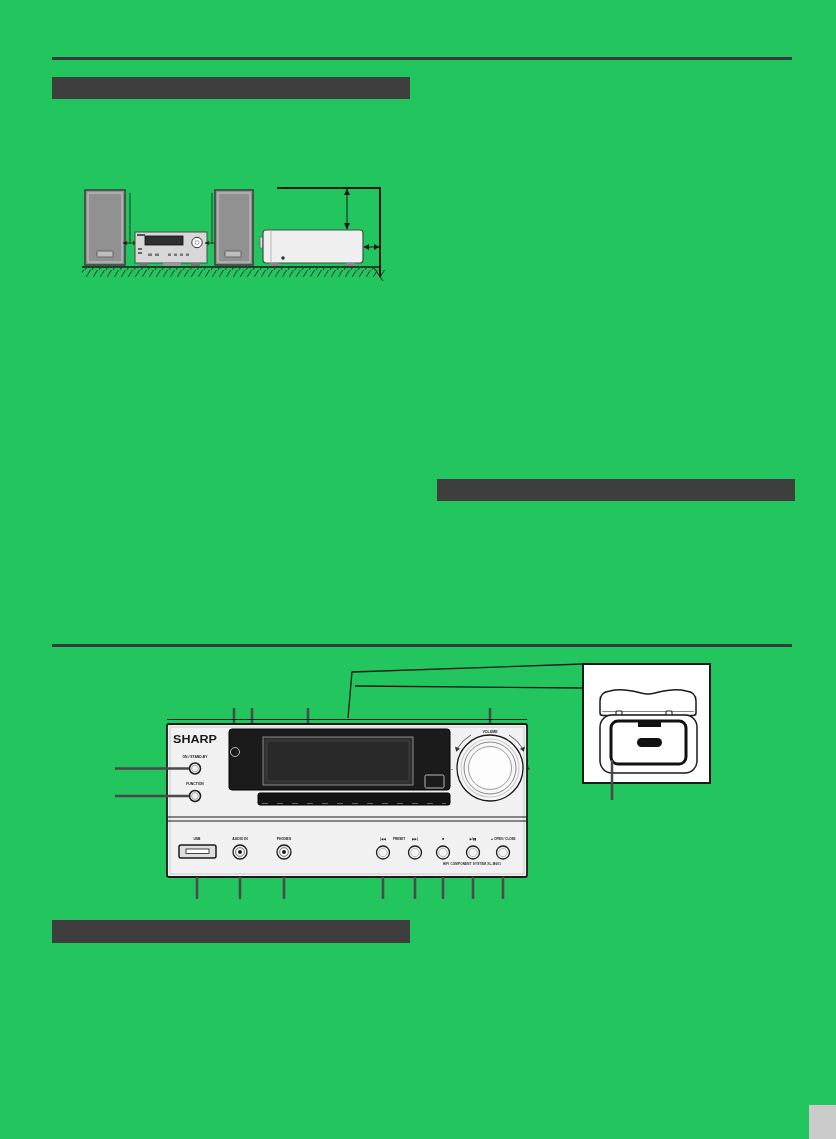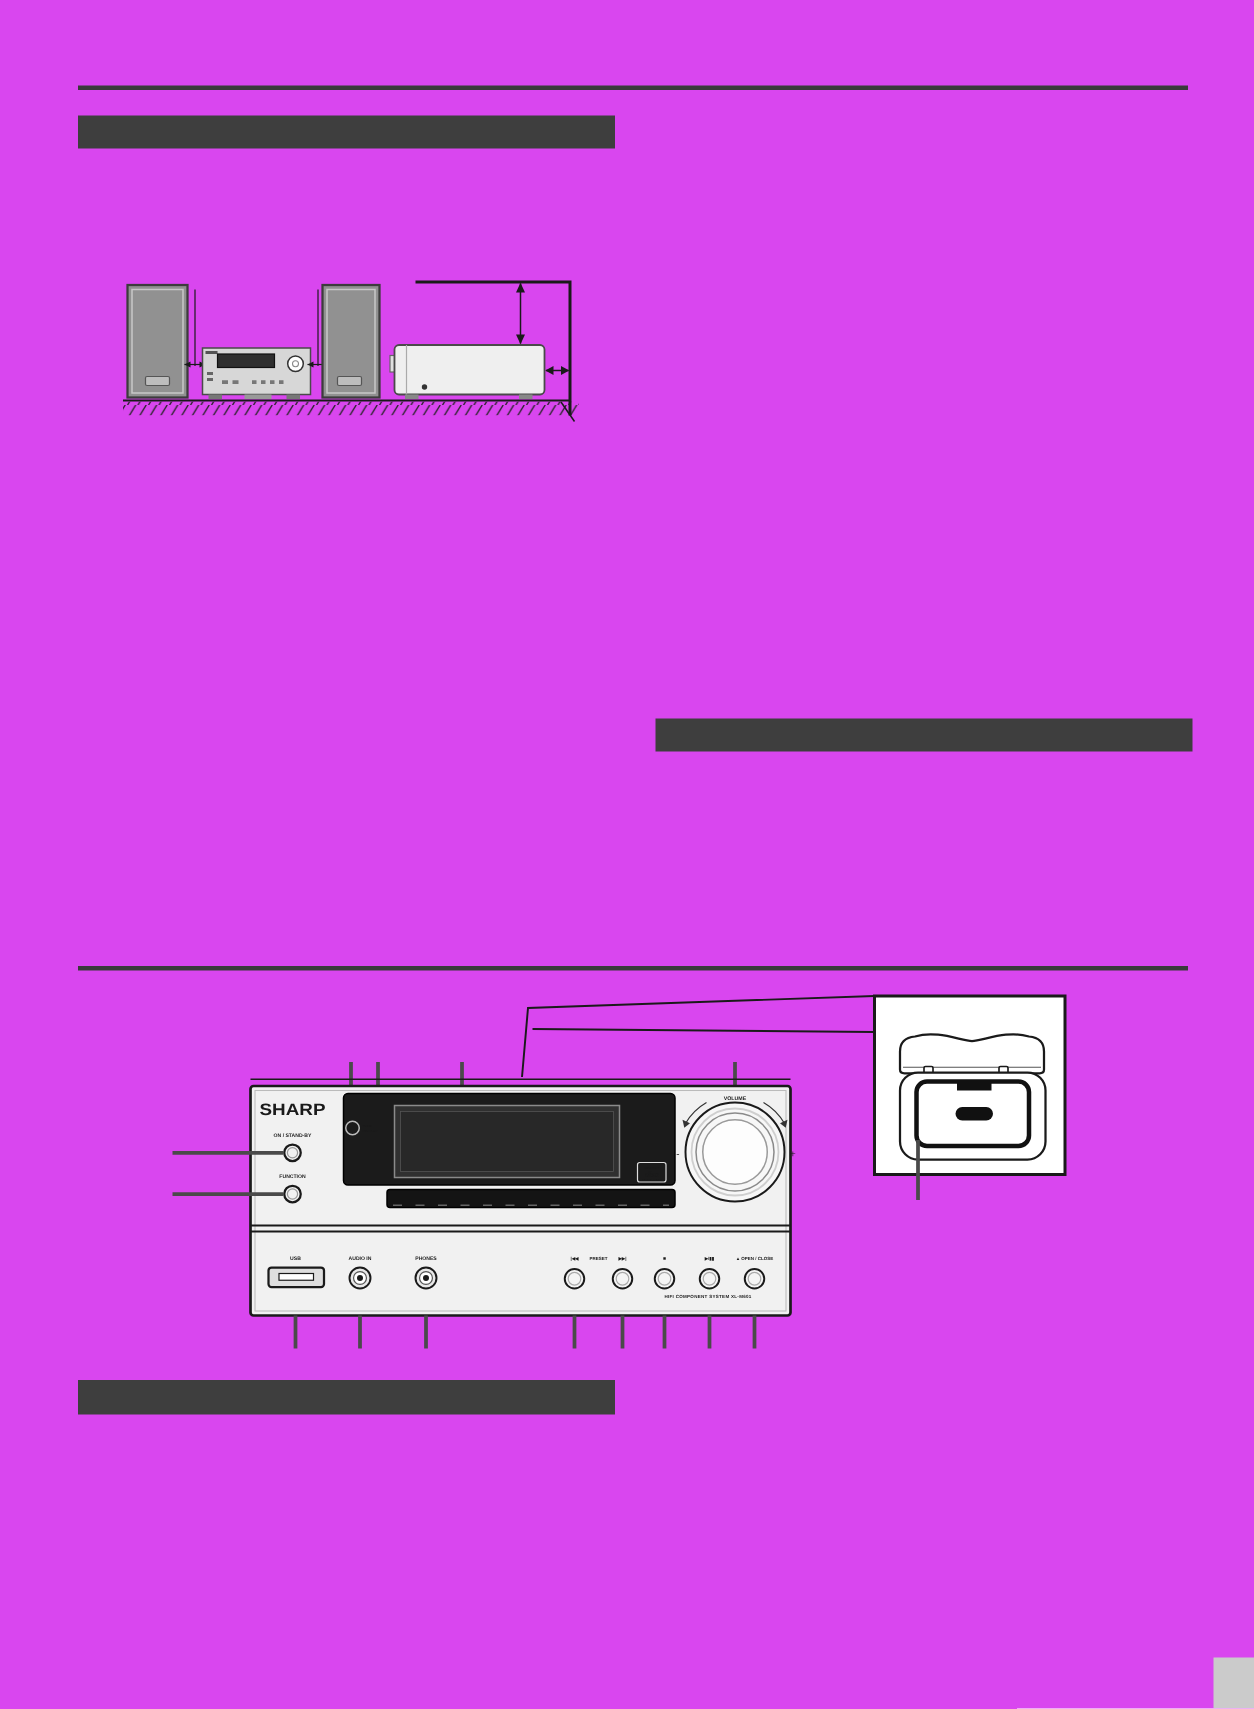--- a/index.html
+++ b/index.html
@@ -1,16 +1,16 @@
 <!DOCTYPE html>
 <html><head>
 <meta charset="utf-8">
 <style>
   html,body{margin:0;padding:0;background:#fff;}
-  .page{position:relative;width:836px;height:1139px;background:#d946ef;overflow:hidden;
+  .page{position:relative;width:836px;height:1139px;background:#22c55e;overflow:hidden;
         font-family:"Liberation Sans",sans-serif;}
   .abs{position:absolute;}
   .rule{height:3px;background:#3a3a3a;}
   .secbar{height:22px;background:#3e3e3e;color:#3e3e3e;font-size:11px;line-height:22px;padding-left:8px;}
   .pagetab{background:#cbcbcb;color:#cbcbcb;font-size:10px;text-align:center;}
   svg text{font-family:"Liberation Sans",sans-serif;fill:#1a1a1a;}
 </style>
 </head>
 <body>
 

